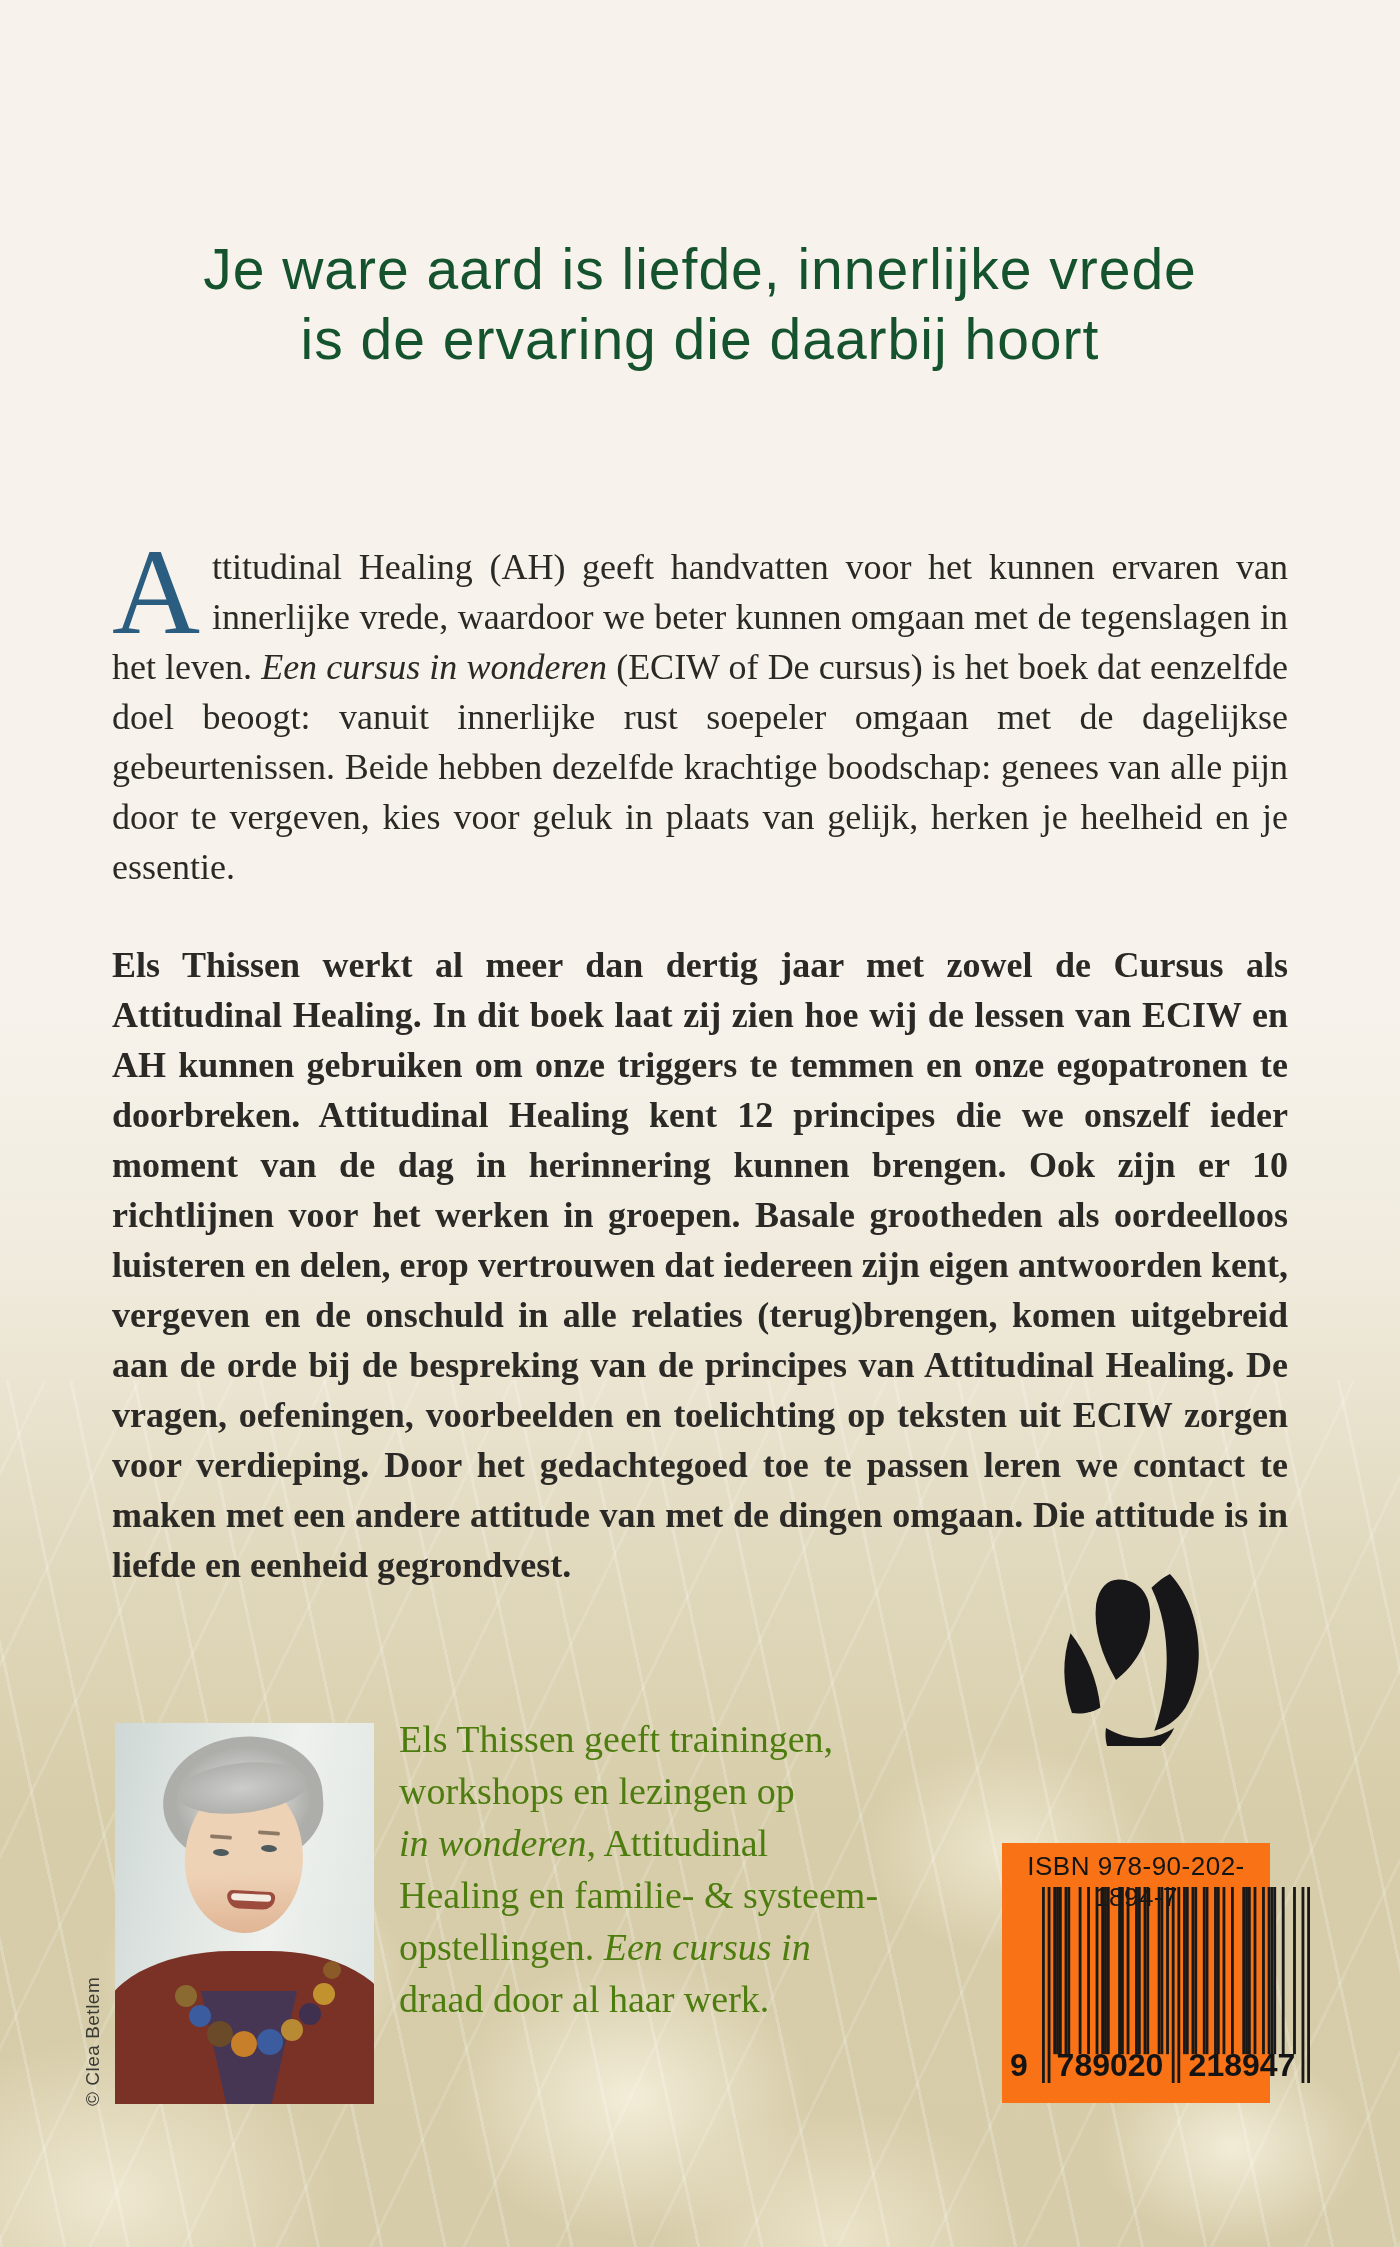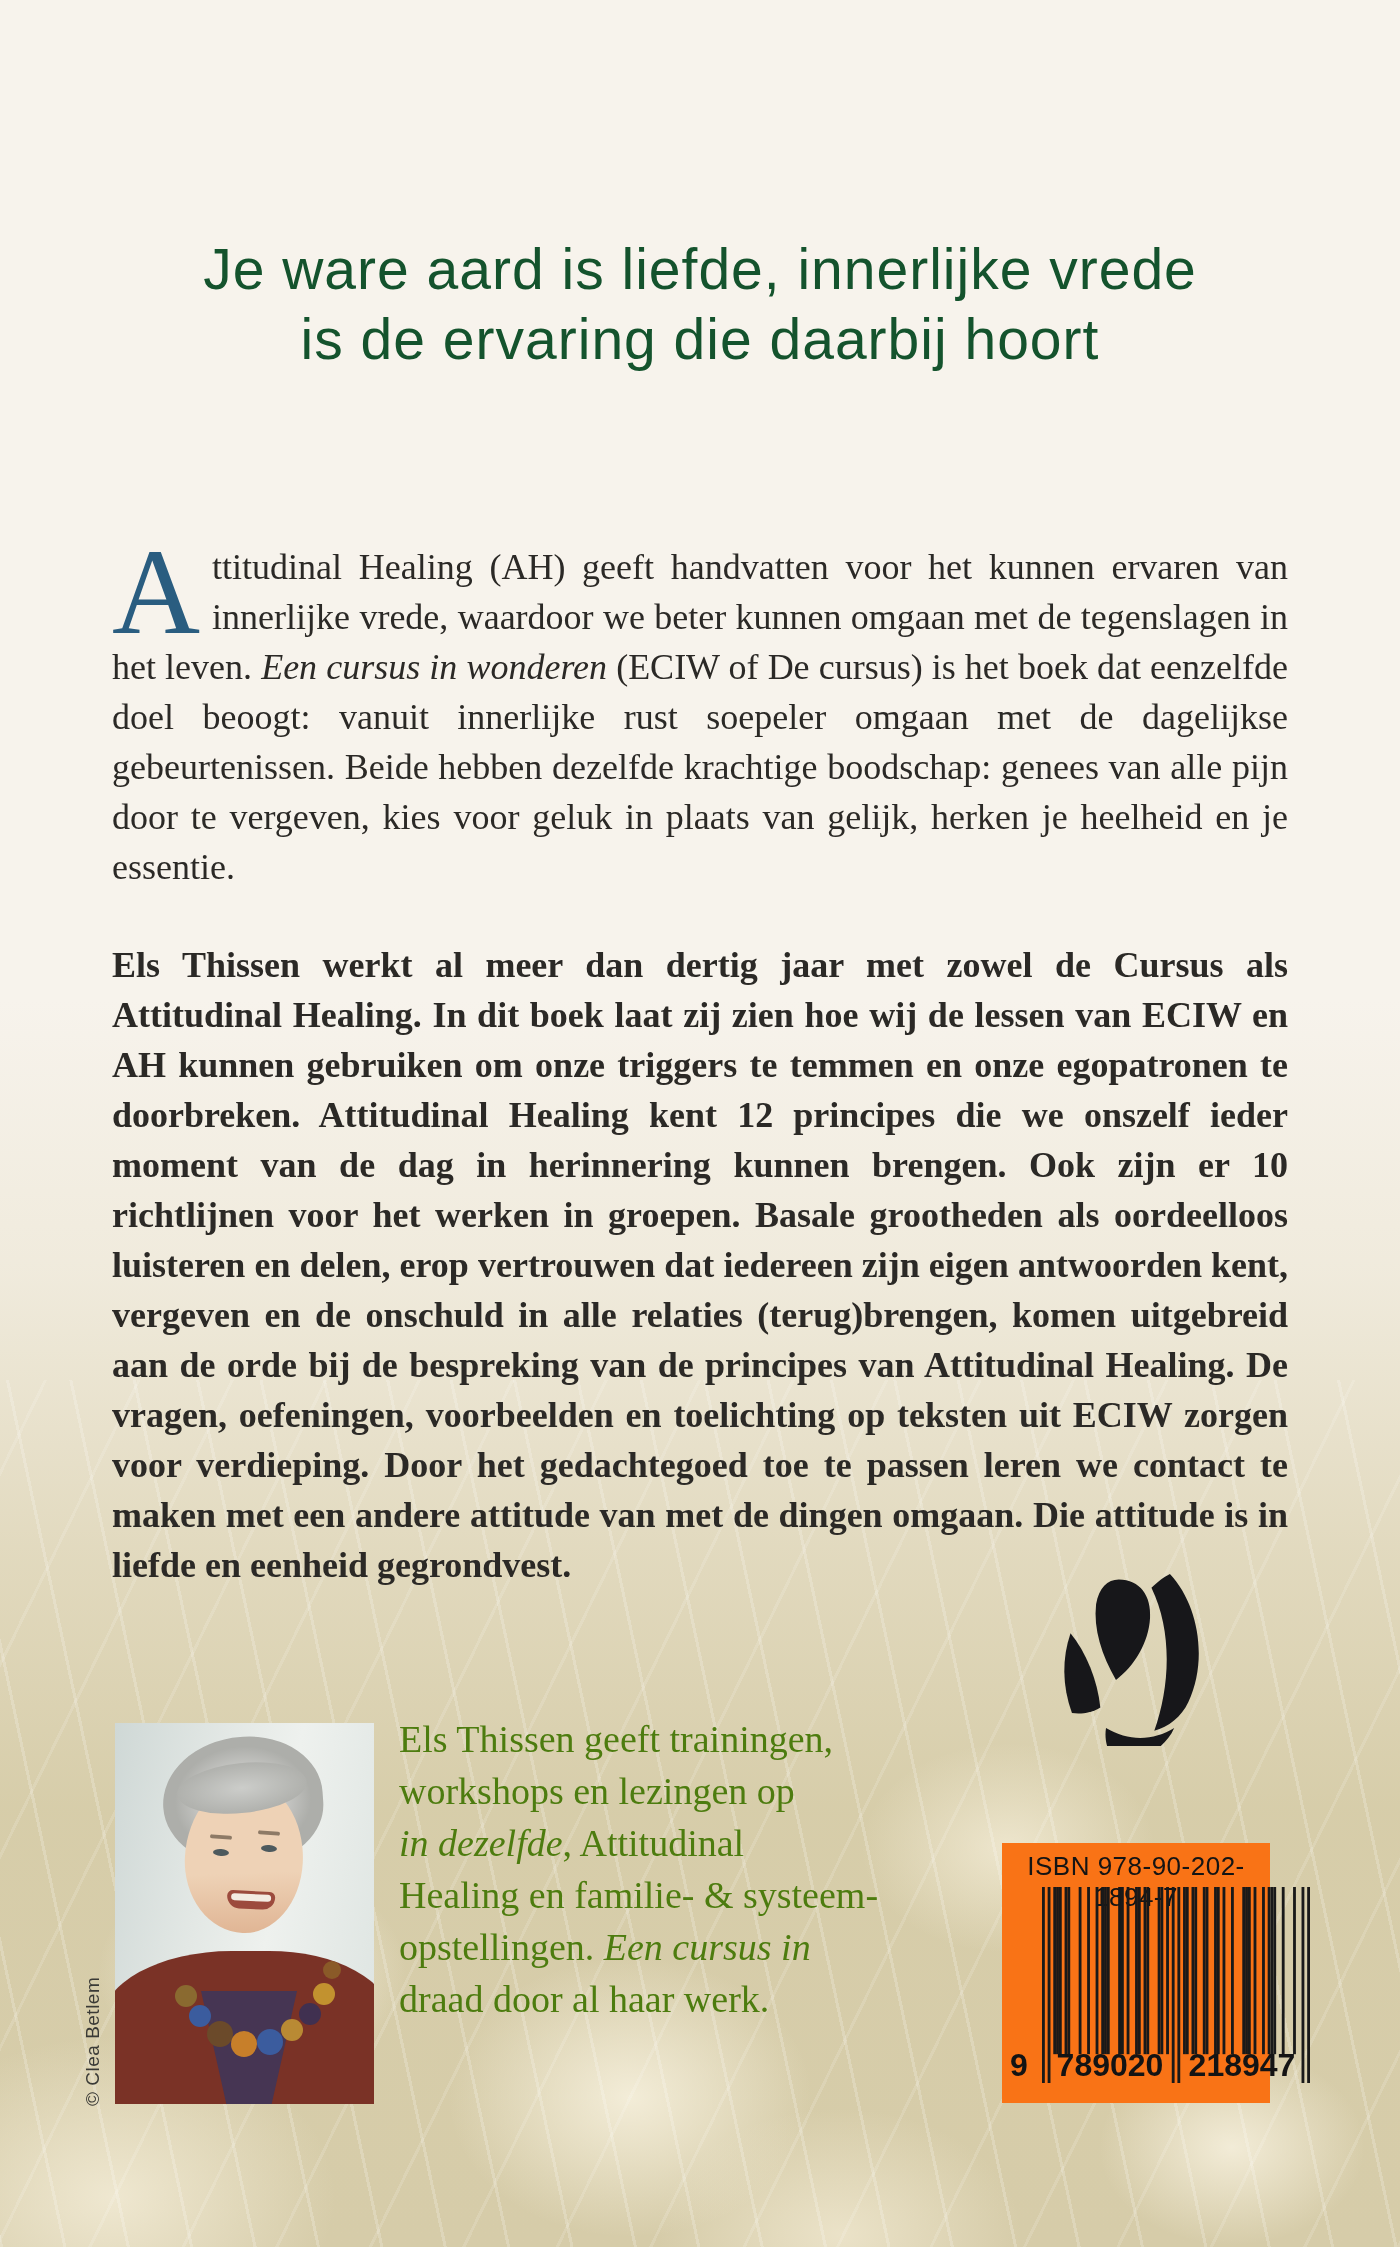--- a/index.html
+++ b/index.html
@@ -136,21 +136,21 @@
         <span class="ph-bead"></span>
         <span class="ph-bead"></span>
     </div>
   </div>
 
   <div class="photo-credit">© Clea Betlem</div>
 
   <div class="author-bio">
       <div class="bio-line"><span>Els Thissen geeft trainingen,</span></div>
       <div class="bio-line"><span>workshops en lezingen op</span></div>
-      <div class="bio-line"><span class="it">in dezelfde</span><span>, Attitudinal</span></div>
+      <div class="bio-line"><span class="it">in wonderen</span><span>, Attitudinal</span></div>
       <div class="bio-line"><span>Healing en familie- &amp; systeem-</span></div>
       <div class="bio-line"><span>opstellingen. </span><span class="it">Een cursus in</span></div>
       <div class="bio-line"><span>draad door al haar werk.</span></div>
     </div>
 
   <svg class="logo-mark" viewBox="0 0 100 125" preserveAspectRatio="none">
     <path d="M76 0 C96 22 103 62 89 93 C84 104 75 111 65 114 C76 82 78 42 63 10 C67 6 72 2 76 0 Z" fill="#17171a"></path>
     <path d="M40 4 C55 4 63 16 62 32 C61 50 51 67 38 77 C28 59 22 40 24 22 C26 10 32 4 40 4 Z" fill="#17171a"></path>
     <path d="M6 43 C17 57 25 77 27 97 C21 101 13 102 7 101 C0 81 0 61 6 43 Z" fill="#17171a"></path>
     <path d="M31 112 C47 122 65 121 79 112 C71 131 48 139 34 131 C31 125 30 118 31 112 Z" fill="#17171a"></path>

